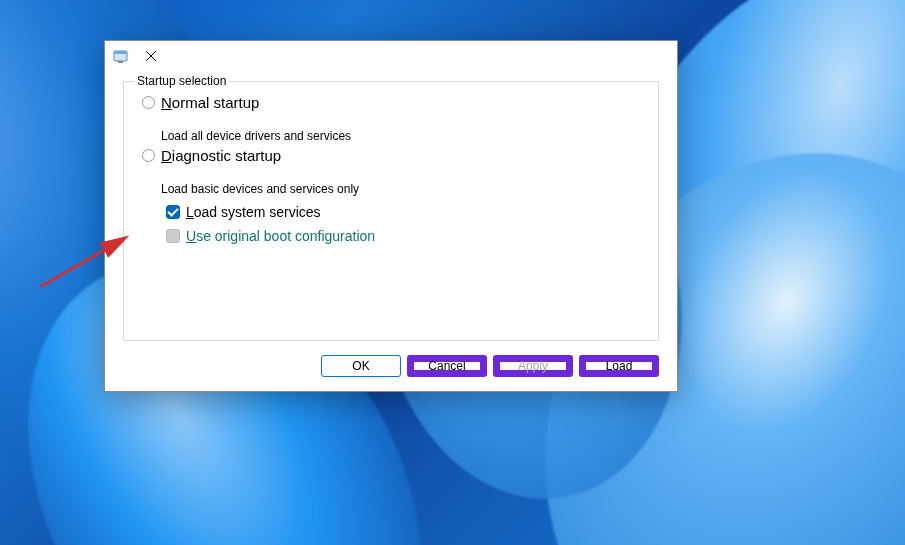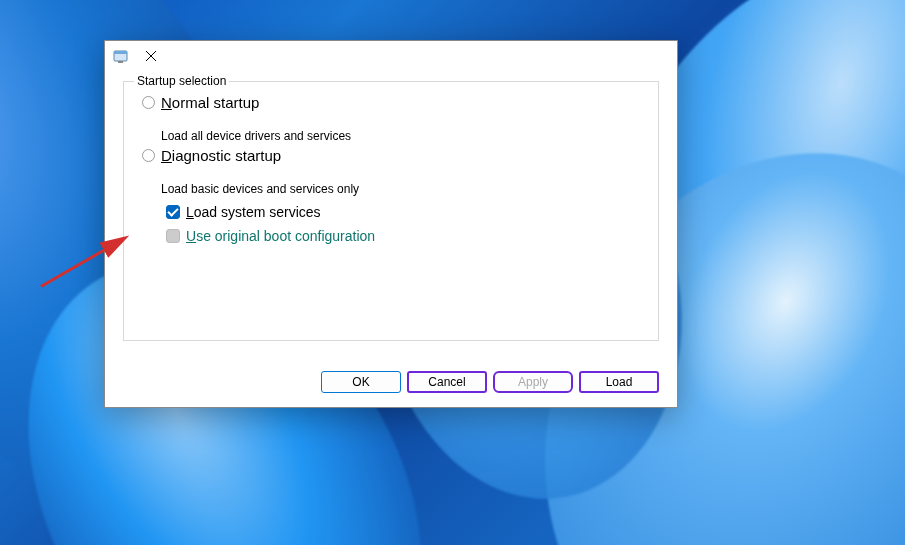--- a/index.html
+++ b/index.html
@@ -194,42 +194,40 @@
     }
     .check-label.disabled { color: #0f766e; }
     .check-label .u { text-decoration: underline; }
 
     .buttons {
       display: flex;
       justify-content: flex-end;
       gap: 6px;
       padding: 0 18px 14px 18px;
       background: #fff;
-      margin-top: 16px;
     }
     .btn {
       min-width: 80px;
       height: 22px;
-      border: 2px solid #6d28d9;
+      border: 7px solid #6d28d9;
       background: #fdfdfd;
       border-radius: 3px;
       font-size: 12px;
       display: flex;
       align-items: center;
       justify-content: center;
       cursor: pointer;
       color: #000;
     }
     .btn.default {
       border: 1.5px solid #0078d4;
     }
     .btn.disabled {
       color: #aaa;
       cursor: default;
-      border-radius: 6px;
     }
 
     .arrow {
       position: absolute;
       top: 232px;
       left: 36px;
       width: 98px;
       height: 60px;
       pointer-events: none;
       z-index: 10;

